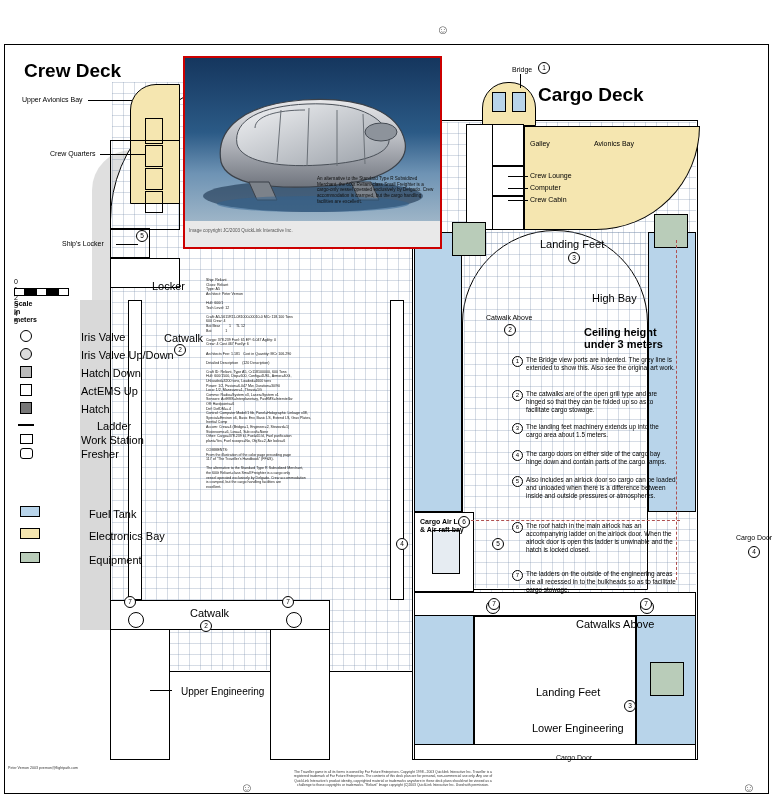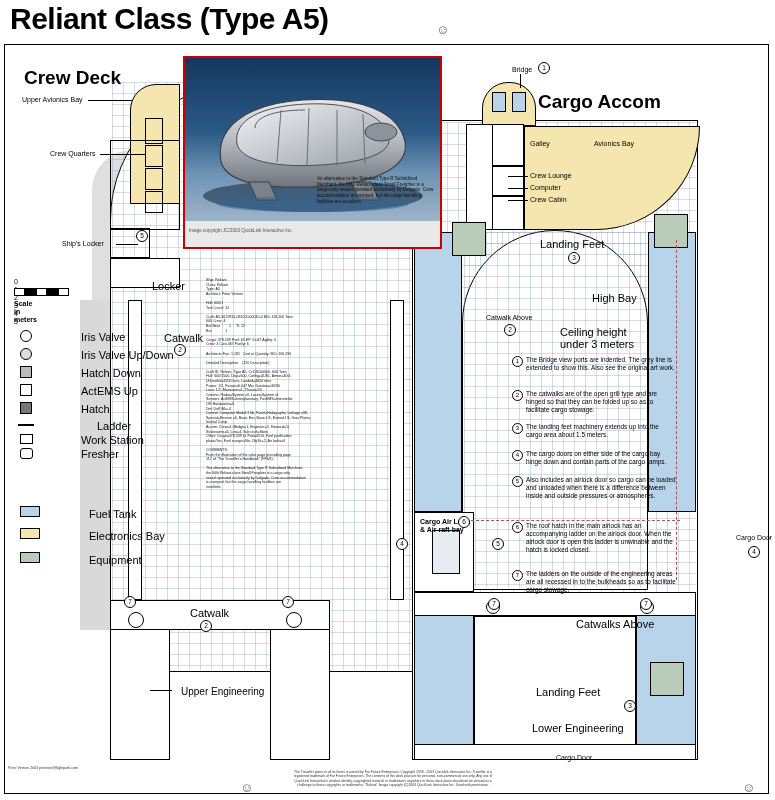--- a/index.html
+++ b/index.html
@@ -1,20 +1,20 @@
 <!DOCTYPE html>
 <html><head>
 <meta charset="utf-8">
 <style>
   html,body{margin:0;padding:0;background:#fff;}
   body{width:775px;height:800px;overflow:hidden;font-family:"Liberation Sans",sans-serif;}
   #page{position:relative;width:775px;height:800px;background:#ffffff;box-sizing:border-box;}
   .frame{position:absolute;left:4px;top:44px;width:765px;height:750px;border:1px solid #000;box-sizing:border-box;background:#fff;}
   #title{position:absolute;left:10px;top:2px;font-size:30px;font-weight:bold;letter-spacing:-0.5px;color:#000;font-family:"Liberation Sans",sans-serif;}
-  .deckname{position:absolute;font-size:19px;font-weight:bold;color:#000;margin-top:7px;}
+  .deckname{position:absolute;font-size:19px;font-weight:bold;color:#000;}
   .lbl{position:absolute;font-size:7px;color:#000;line-height:1.15;}
   .lbl.b{font-weight:bold;}
   .lbl10{position:absolute;font-size:10px;color:#000;margin-left:9px;}
   .lbl11{position:absolute;font-size:11px;color:#000;}
   .grid{position:absolute;box-sizing:border-box;
         background-image:linear-gradient(to right, rgba(120,140,170,.30) 1px, transparent 1px),
                          linear-gradient(to bottom, rgba(120,140,170,.30) 1px, transparent 1px);
         background-size:11px 11px;}
   .outline{position:absolute;border:1px solid #000;box-sizing:border-box;}
   .fill-fuel{background:#b8d4ea;}
@@ -54,26 +54,25 @@
 
   .person{position:absolute;color:#555;font-size:13px;}
   .dashed{position:absolute;border-left:1px dashed #b05050;}
   .dashedh{position:absolute;border-top:1px dashed #b05050;}
 </style>
 </head>
 <body>
 
 <div id="page">
 
-  <div id="title">Reliant Class (Type A5)</div>
 
   <div class="frame"></div>
 
   <div class="deckname" style="left:24px;top:60px;">Crew Deck</div>
-  <div class="deckname" style="left:538px;top:84px;">Cargo Accom</div>
+  <div class="deckname" style="left:538px;top:84px;">Cargo Deck</div>
 
   <div class="shadow" style="left:92px;top:150px;width:80px;height:480px;border-radius:40px 40px 0 0;opacity:.85;"></div>
   <div class="shadow" style="left:80px;top:300px;width:70px;height:330px;"></div>
 
   <div class="outline" style="left:110px;top:80px;width:310px;height:592px;border-radius:140px 0 0 0;background:#fff;"></div>
   <div class="grid" style="left:112px;top:82px;width:306px;height:588px;"></div>
 
   <div class="outline fill-elec" style="left:130px;top:84px;width:50px;height:120px;border-radius:26px 0 0 0;"></div>
 
   <div class="outline" style="left:110px;top:140px;width:70px;height:90px;background:transparent;"></div>
@@ -293,21 +292,21 @@
   <div class="lbl" style="left:530px;top:184px;">Computer</div>
   <div class="leader" style="left:508px;top:188px;width:20px;"></div>
   <div class="lbl" style="left:530px;top:196px;">Crew Cabin</div>
   <div class="leader" style="left:508px;top:200px;width:20px;"></div>
 
   <div class="lbl11" style="left:540px;top:238px;">Landing Feet</div>
   <div class="circnum" style="left:568px;top:252px;">3</div>
 
   <div class="lbl11" style="left:592px;top:292px;">High Bay</div>
 
-  <div class="lbl11 b" style="left:560px;top:326px;width:90px;font-weight:normal;">Ceiling height under 3 meters</div>
+  <div class="lbl11 b" style="left:584px;top:326px;width:90px;font-weight:bold;">Ceiling height under 3 meters</div>
 
   <div class="lbl" style="left:486px;top:314px;">Catwalk Above</div>
   <div class="circnum" style="left:504px;top:324px;">2</div>
 
   <div class="lbl b" style="left:420px;top:518px;width:56px;font-weight:bold;">Cargo Air Lock &amp; Air raft bay</div>
   <div class="circnum" style="left:396px;top:538px;">4</div>
   <div class="circnum" style="left:492px;top:538px;">5</div>
   <div class="circnum" style="left:458px;top:516px;">6</div>
 
   <div class="lbl" style="left:736px;top:534px;">Cargo Door</div>

